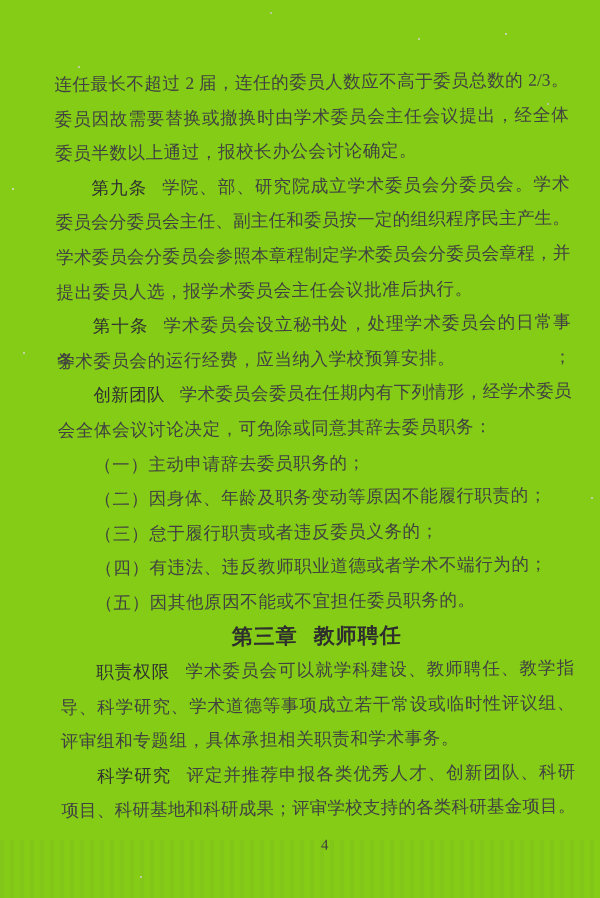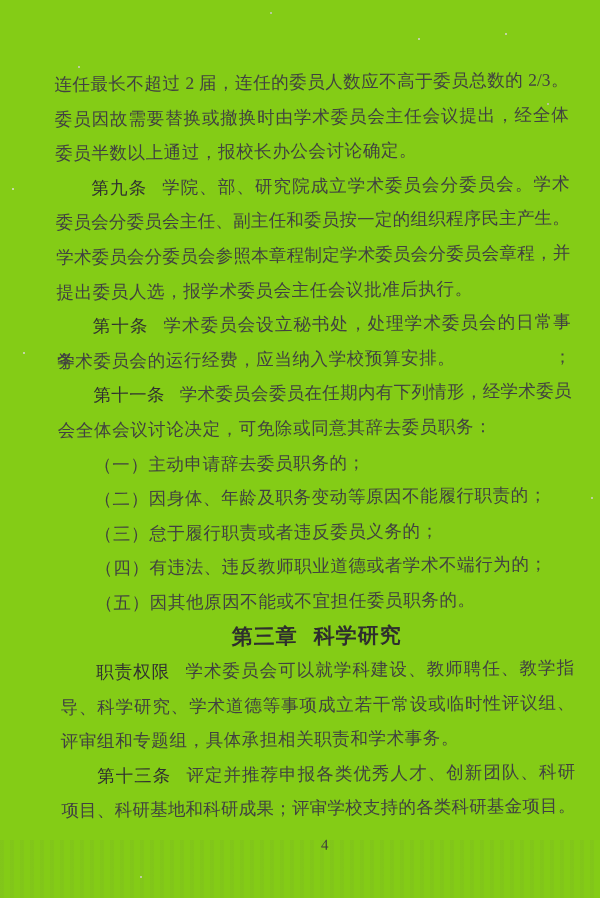--- a/index.html
+++ b/index.html
@@ -127,36 +127,36 @@
       <div class="line nofill">委员半数以上通过，报校长办公会讨论确定。</div>
 
       <div class="line fill indent"><span class="term">第九条</span><span>学院、部、研究院成立学术委员会分委员会。学术</span></div>
       <div class="line fill">委员会分委员会主任、副主任和委员按一定的组织程序民主产生。</div>
       <div class="line fill">学术委员会分委员会参照本章程制定学术委员会分委员会章程，并</div>
       <div class="line nofill">提出委员人选，报学术委员会主任会议批准后执行。</div>
 
       <div class="line fill indent"><span class="term">第十条</span><span>学术委员会设立秘书处，处理学术委员会的日常事务；</span></div>
       <div class="line nofill">学术委员会的运行经费，应当纳入学校预算安排。</div>
 
-      <div class="line fill indent"><span class="term">第十一条</span><span>学术委员会委员在任期内有下列情形，经学术委员</span></div>
+      <div class="line fill indent"><span class="term">创新团队</span><span>学术委员会委员在任期内有下列情形，经学术委员</span></div>
       <div class="line nofill">会全体会议讨论决定，可免除或同意其辞去委员职务：</div>
 
       <div class="line nofill indent">（一）主动申请辞去委员职务的；</div>
       <div class="line nofill indent">（二）因身体、年龄及职务变动等原因不能履行职责的；</div>
       <div class="line nofill indent">（三）怠于履行职责或者违反委员义务的；</div>
       <div class="line nofill indent">（四）有违法、违反教师职业道德或者学术不端行为的；</div>
       <div class="line nofill indent">（五）因其他原因不能或不宜担任委员职务的。</div>
 
-      <div class="chapter-heading"><span class="chapter">第三章</span><span>科学研究</span></div>
+      <div class="chapter-heading"><span class="chapter">第三章</span><span>教师聘任</span></div>
 
       <div class="line fill indent"><span class="term">职责权限</span><span>学术委员会可以就学科建设、教师聘任、教学指</span></div>
       <div class="line fill">导、科学研究、学术道德等事项成立若干常设或临时性评议组、</div>
       <div class="line nofill">评审组和专题组，具体承担相关职责和学术事务。</div>
 
-      <div class="line fill indent"><span class="term">第十三条</span><span>评定并推荐申报各类优秀人才、创新团队、科研</span></div>
+      <div class="line fill indent"><span class="term">科学研究</span><span>评定并推荐申报各类优秀人才、创新团队、科研</span></div>
       <div class="line fill">项目、科研基地和科研成果；评审学校支持的各类科研基金项目。</div>
 
     </div>
 
     <div class="page-number">4</div>
   </div>
 
   <div class="scan-streaks"></div>
   <div class="speckles"></div>
 </div>

